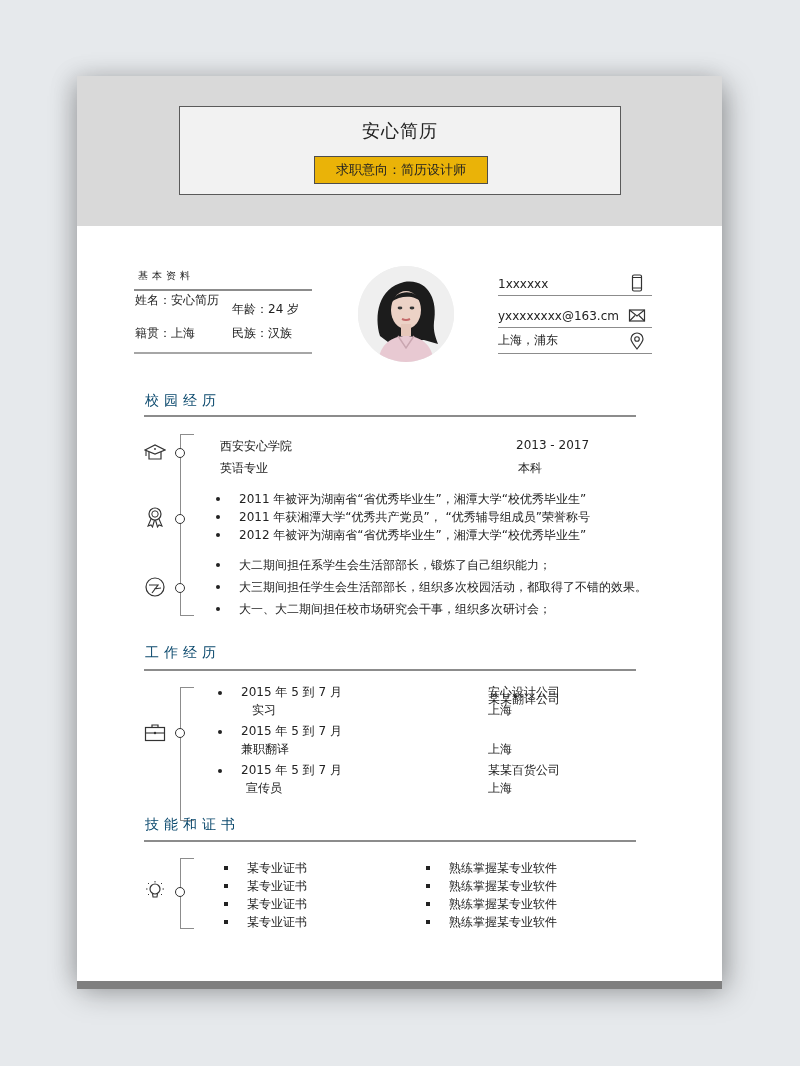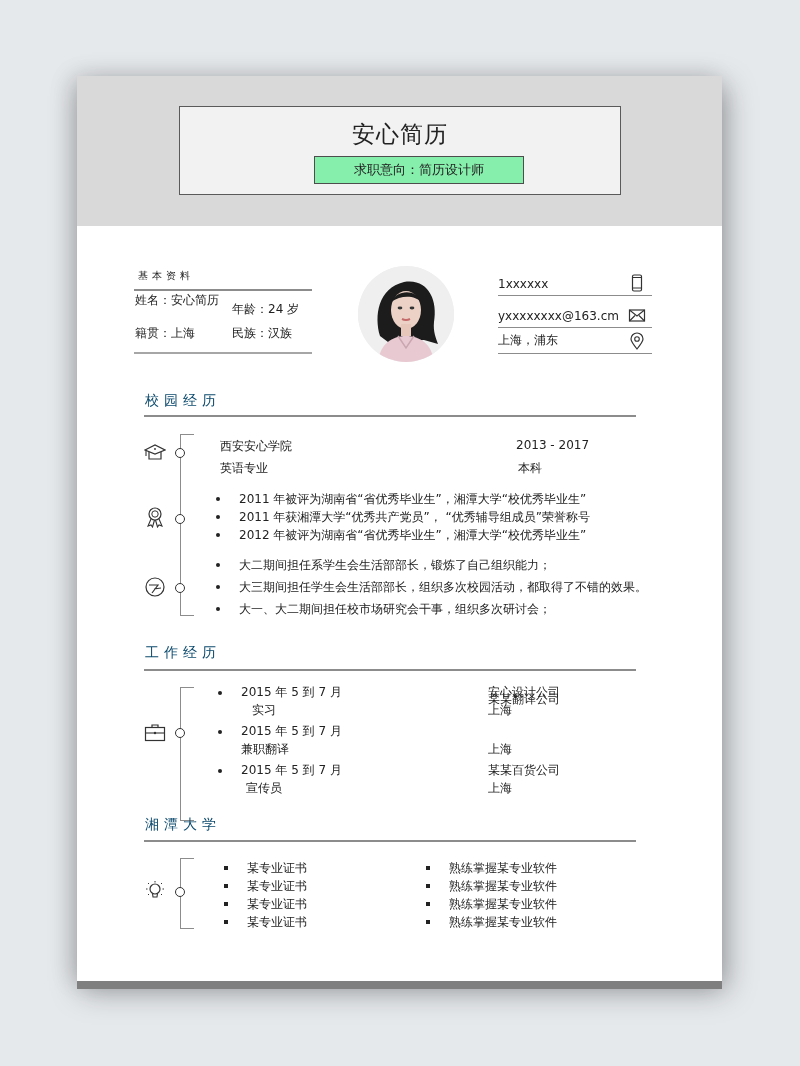--- a/index.html
+++ b/index.html
@@ -21,25 +21,25 @@
   .header-band {
     position: absolute; left: 0; top: 0; width: 645px; height: 150px;
     background: #d9d9d9;
   }
   .title-box {
     position: absolute; left: 102px; top: 30px; width: 442px; height: 89px;
     border: 1.5px solid #5a5a5a; background: #f2f2f2;
   }
   .title-name {
     position: absolute; left: 0; right: 0; top: 12px;
-    text-align: center; font-size: 23px; color: #222; letter-spacing: 1px;
+    text-align: center; font-size: 18px; color: #222; letter-spacing: 1px;
   }
   .title-job {
-    position: absolute; left: 134px; top: 49px; width: 210px; height: 28px;
-    border: 1.5px solid #4d4d4d; background: #86efac;
+    position: absolute; left: 134px; top: 49px; width: 174px; height: 28px;
+    border: 1.5px solid #4d4d4d; background: #eab308;
     text-align: center; line-height: 25px; font-size: 13px; color: #222;
   }
 
   .abs { position: absolute; }
   .sec-title { font-size: 14px; letter-spacing: 5px; color: #0c4a6e; }
   .rule { position: absolute; height: 1.5px; background: #8c8c8c; }
   .basic-label { font-size: 10px; letter-spacing: 4px; }
   .small { font-size: 12px; color: #222; white-space: nowrap; }
 
   .avatar {
@@ -191,21 +191,21 @@
     <div class="abs small" style="left:411px; top:665px;">上海</div>
   </div>
   <div>
     <span class="abs" style="left:141px; top:693px; width:4px; height:4px; border-radius:50%; background:#222;"></span>
     <div class="abs small" style="left:164px; top:686px;">2015 年 5 到 7 月</div>
     <div class="abs small" style="left:169px; top:704px;">宣传员</div>
     <div class="abs small" style="left:411px; top:686px;">某某百货公司</div>
     <div class="abs small" style="left:411px; top:704px;">上海</div>
   </div>
 
-  <div class="abs sec-title" style="left:68px; top:740px;">湘潭大学</div>
+  <div class="abs sec-title" style="left:68px; top:740px;">技能和证书</div>
   <div class="rule" style="left:67px; top:764px; width:492px;"></div>
 
   <div class="timeline-bar" style="left:103px; top:782px; height:71px;"></div>
   <div class="node" style="left:98px; top:811px;"></div>
   <svg class="ticon" style="left:67px; top:804px;" viewBox="0 0 22 22">
     <circle cx="11" cy="9" r="5" fill="none" stroke="#333" stroke-width="1.2"></circle>
     <path d="M8.5 13.5 L9 17 L13 17 L13.5 13.5" fill="none" stroke="#333" stroke-width="1.1"></path>
     <path d="M11 1 L11 2.5 M4 3 L5 4 M18 3 L17 4 M2 9 L3.5 9 M18.5 9 L20 9 M4 15 L5 14 M18 15 L17 14" stroke="#333" stroke-width="1"></path>
   </svg>
 

